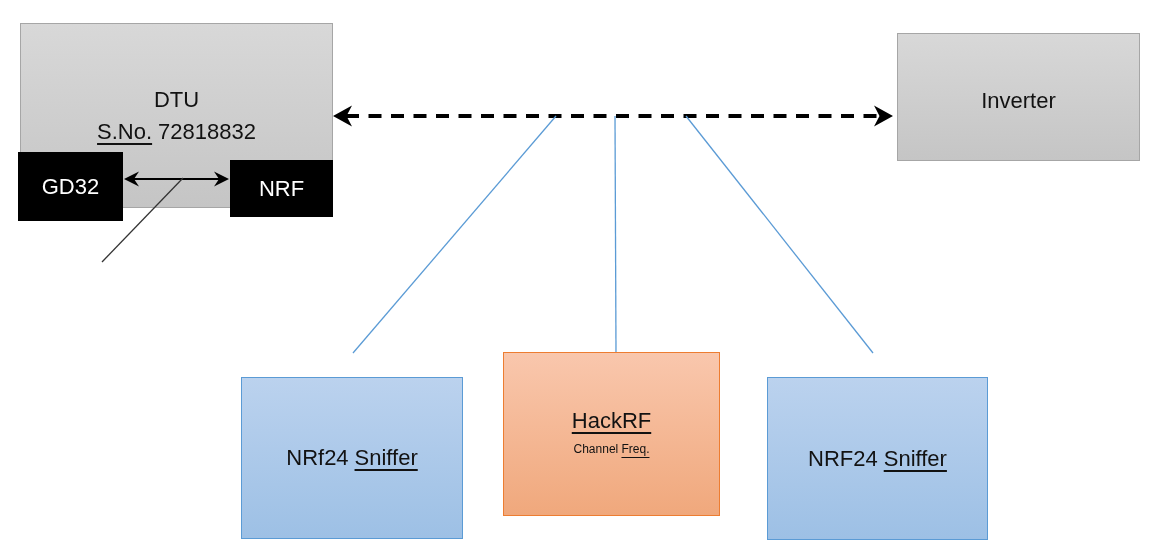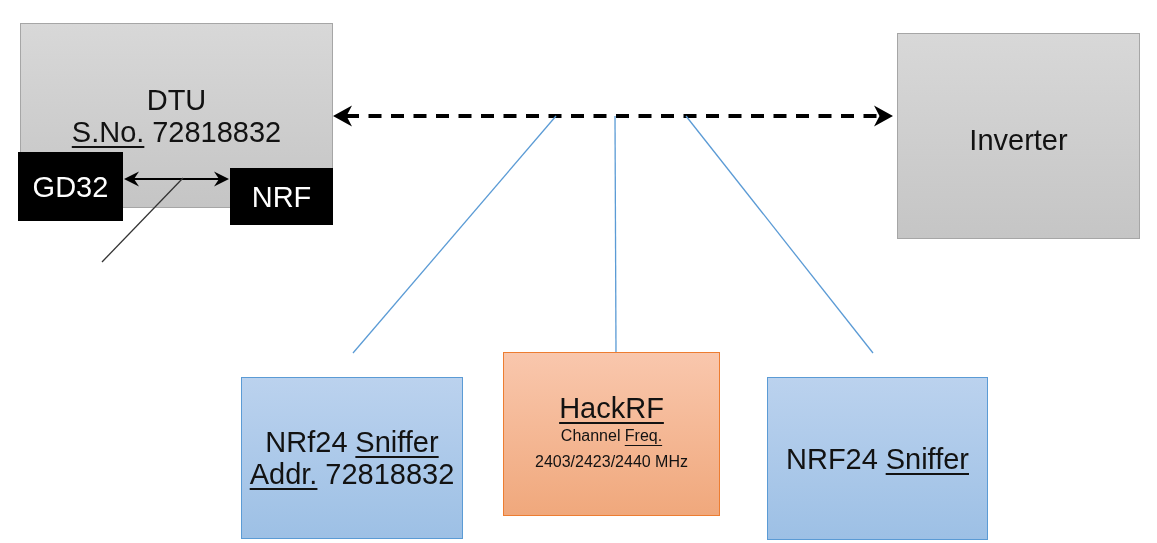--- a/index.html
+++ b/index.html
@@ -10,22 +10,22 @@
   .box {
     position:absolute; box-sizing:border-box;
     display:flex; flex-direction:column; align-items:center; justify-content:center;
     text-align:center;
   }
   .gray   { background:linear-gradient(180deg,#d8d8d8 0%,#c5c5c5 100%); border:1px solid #a6a6a6; }
   .chip   { background:#000000; color:#ffffff; }
   .green  { background:linear-gradient(180deg,#b7d8a6 0%,#a3cc8d 100%); border:1.5px solid #70ad47; }
   .blue   { background:linear-gradient(180deg,#bbd2ee 0%,#9dc0e5 100%); border:1.5px solid #5b9bd5;margin-top:24px; }
   .orange { background:linear-gradient(180deg,#f9c7ad 0%,#f0a87c 100%); border:1.5px solid #ed7d31; }
-  .t      { font-size:29px; line-height:32px; white-space:nowrap; }
-  .small  { font-size:16px; line-height:26px; white-space:nowrap; }
+  .t      { font-size:22px; line-height:32px; white-space:nowrap; }
+  .small  { font-size:12px; line-height:26px; white-space:nowrap; }
   .sq     { text-decoration-line:underline; text-decoration-style:wavy;
             text-decoration-color:#ff1a1a; text-decoration-thickness:1px;
             text-underline-offset:4px;text-decoration:underline; }
   .ml     { margin-left:0.27em; }
   .dtu    { justify-content:flex-start; padding-top:60px; }
   .overlay { position:absolute; left:0; top:0; pointer-events:none; }
 </style>
 </head>
 <body>
 
@@ -35,46 +35,42 @@
     <div class="t">DTU</div>
     <div class="t">
       <span class="sq">S.No.</span><span class="ml">72818832</span>
     </div>
   </div>
 
   <div class="box chip" style="left:18px; top:152px; width:105px; height:69px;align-items:center;">
     <div class="t">GD32</div>
   </div>
 
-  <div class="box chip" style="left:230px; top:168px; width:103px; height:57px;">
+  <div class="box chip" style="left:230px; top:160px; width:103px; height:57px;">
     <div class="t">NRF</div>
   </div>
 
 
-  <div class="box gray" style="left:897px; top:33px; width:243px; height:206px; padding-top:8px;">
+  <div class="box gray" style="left:897px; top:33px; width:243px; height:128px; padding-top:8px;">
     <div class="t">Inverter</div>
   </div>
 
   <div class="box blue" style="left:241px; top:353px; width:222px; height:162px;">
     <div class="t">
       <span>NRf24</span><span class="sq ml">Sniffer</span>
-    </div>
-    <div class="t">
-      <span class="sq">Addr.</span><span class="ml">72818832</span>
     </div>
   </div>
 
   <div class="box orange" style="left:503px; top:352px; width:217px; height:164px;">
     <div class="t" style="line-height:30px;">
       <span class="sq">HackRF</span>
     </div>
     <div class="small">
       <span>Channel</span><span class="sq ml">Freq.</span>
     </div>
-    <div class="small">2403/2423/2440 MHz</div>
   </div>
 
   <div class="box blue" style="left:767px; top:353px; width:221px; height:163px;">
     <div class="t">
       <span>NRF24</span><span class="sq ml">Sniffer</span>
     </div>
   </div>
 
   <svg class="overlay" width="1157" height="543" viewBox="0 0 1157 543">
 

